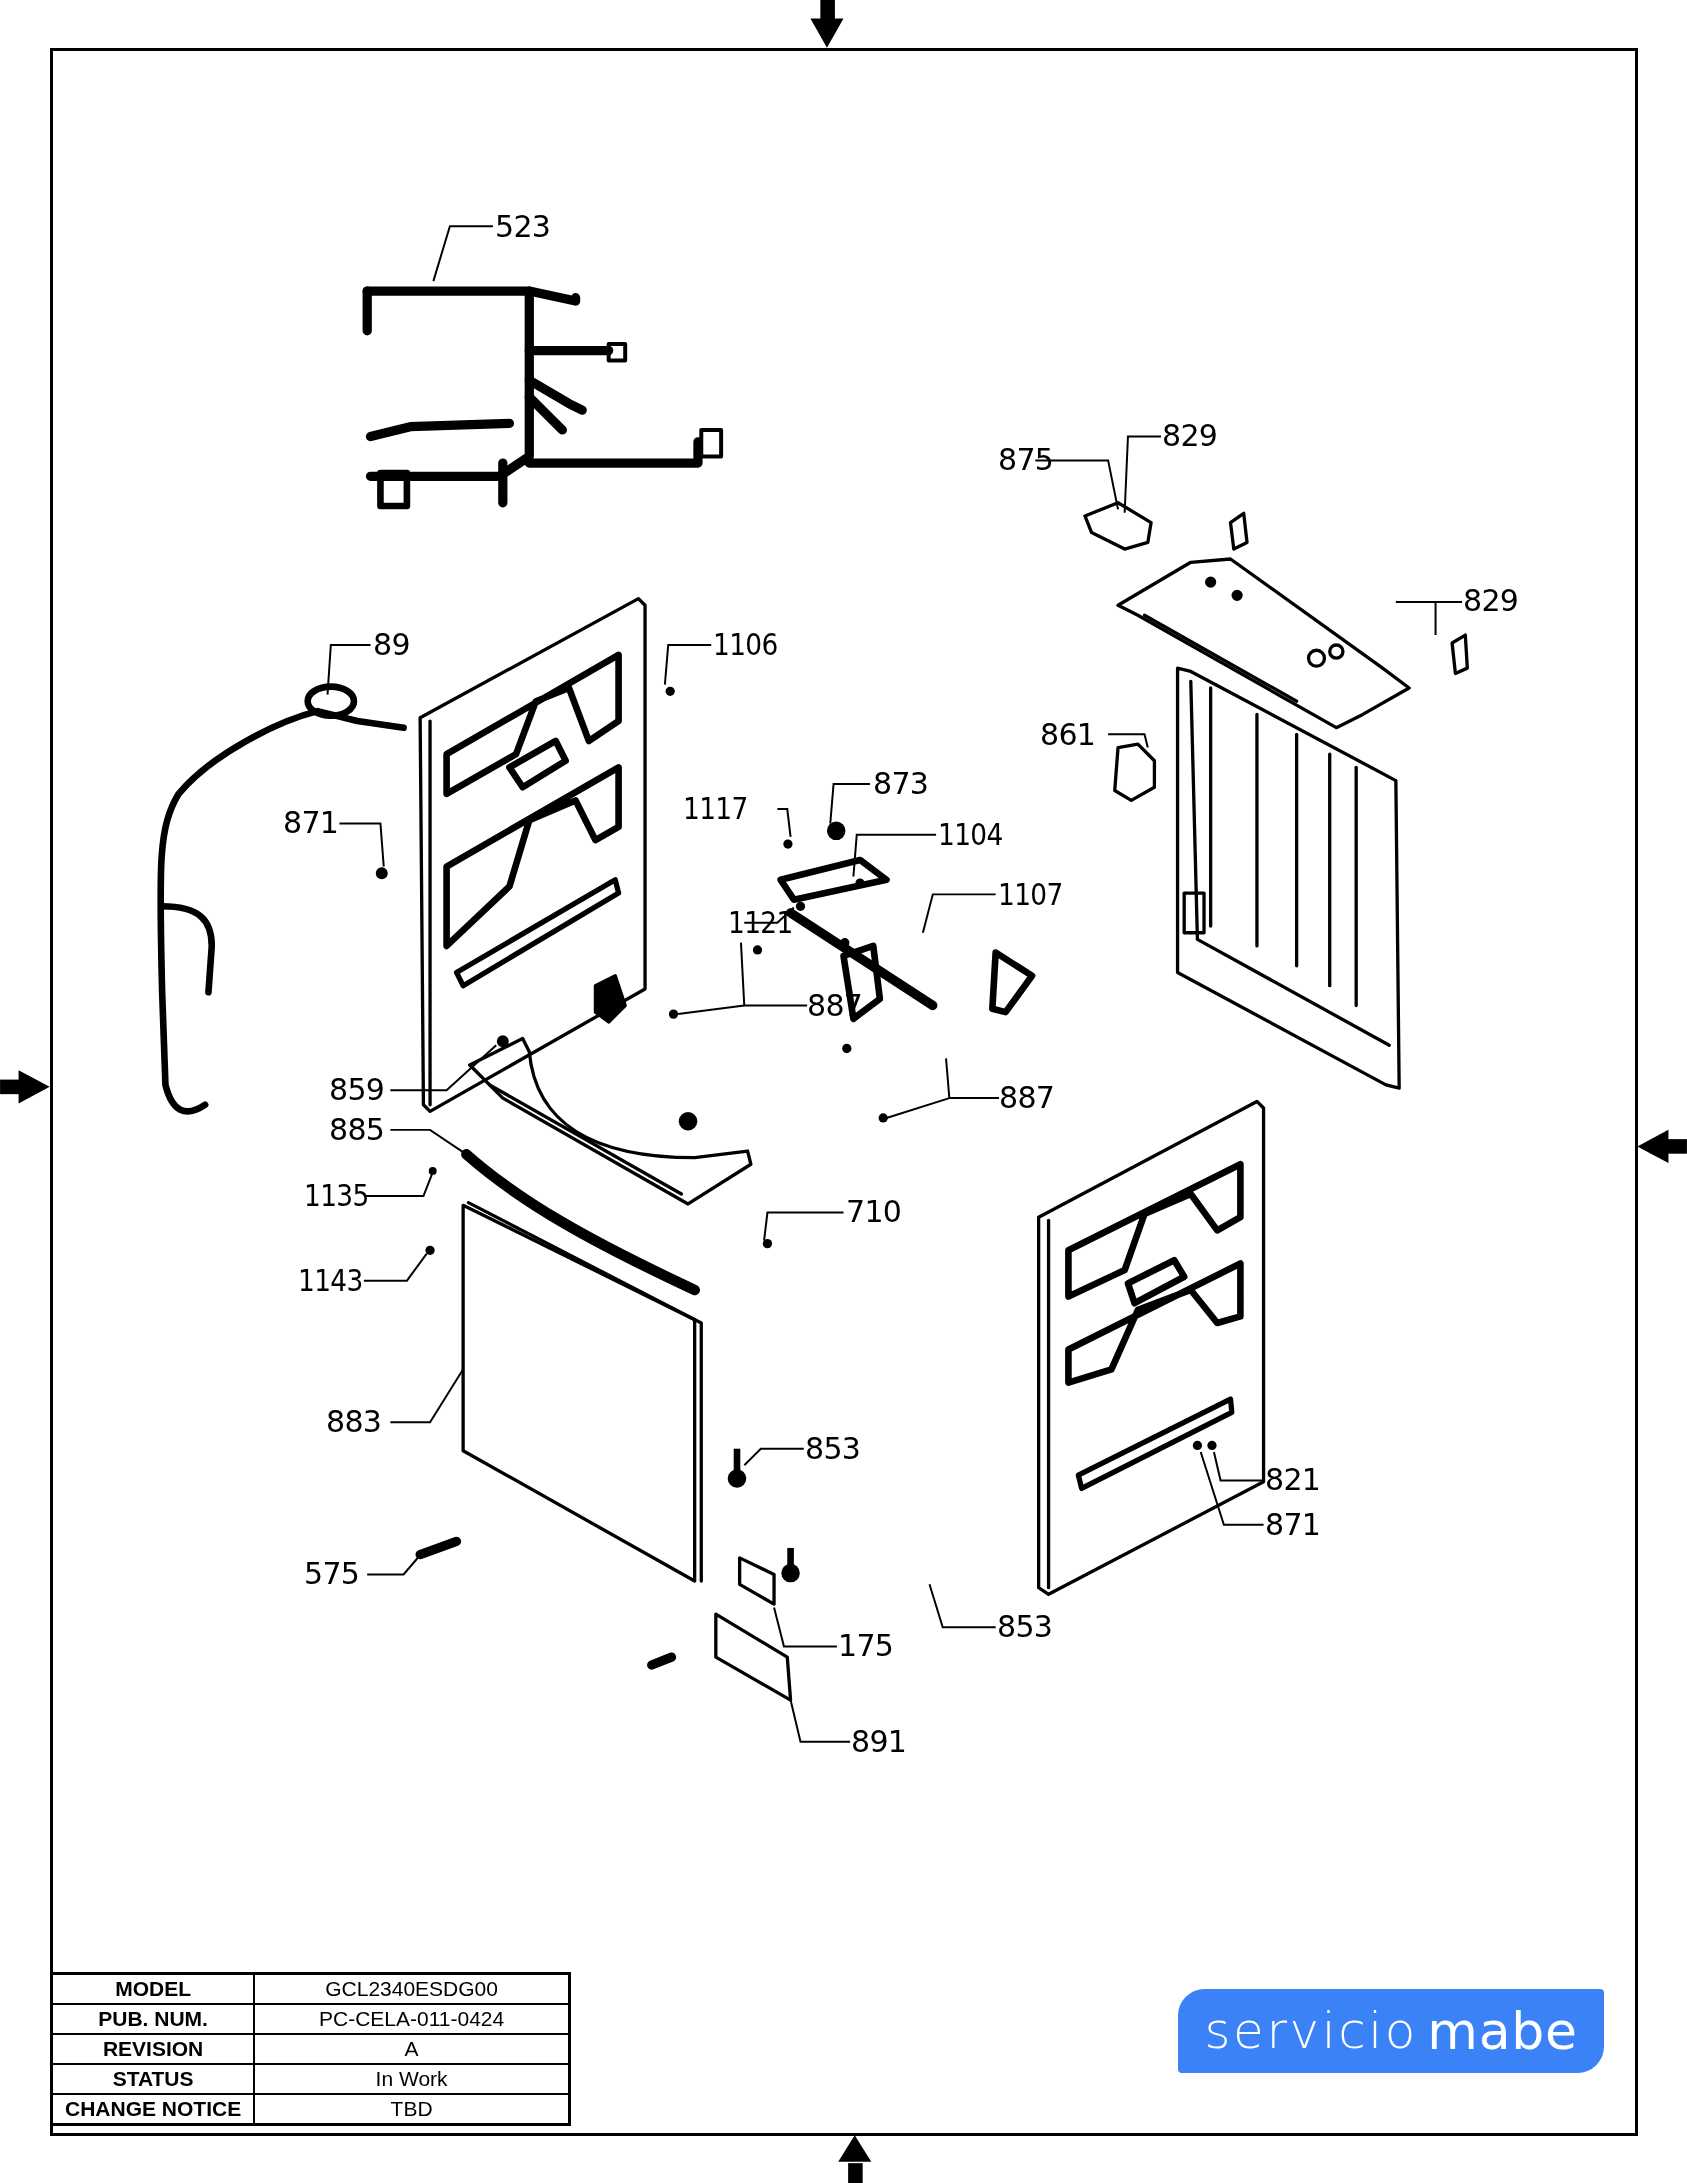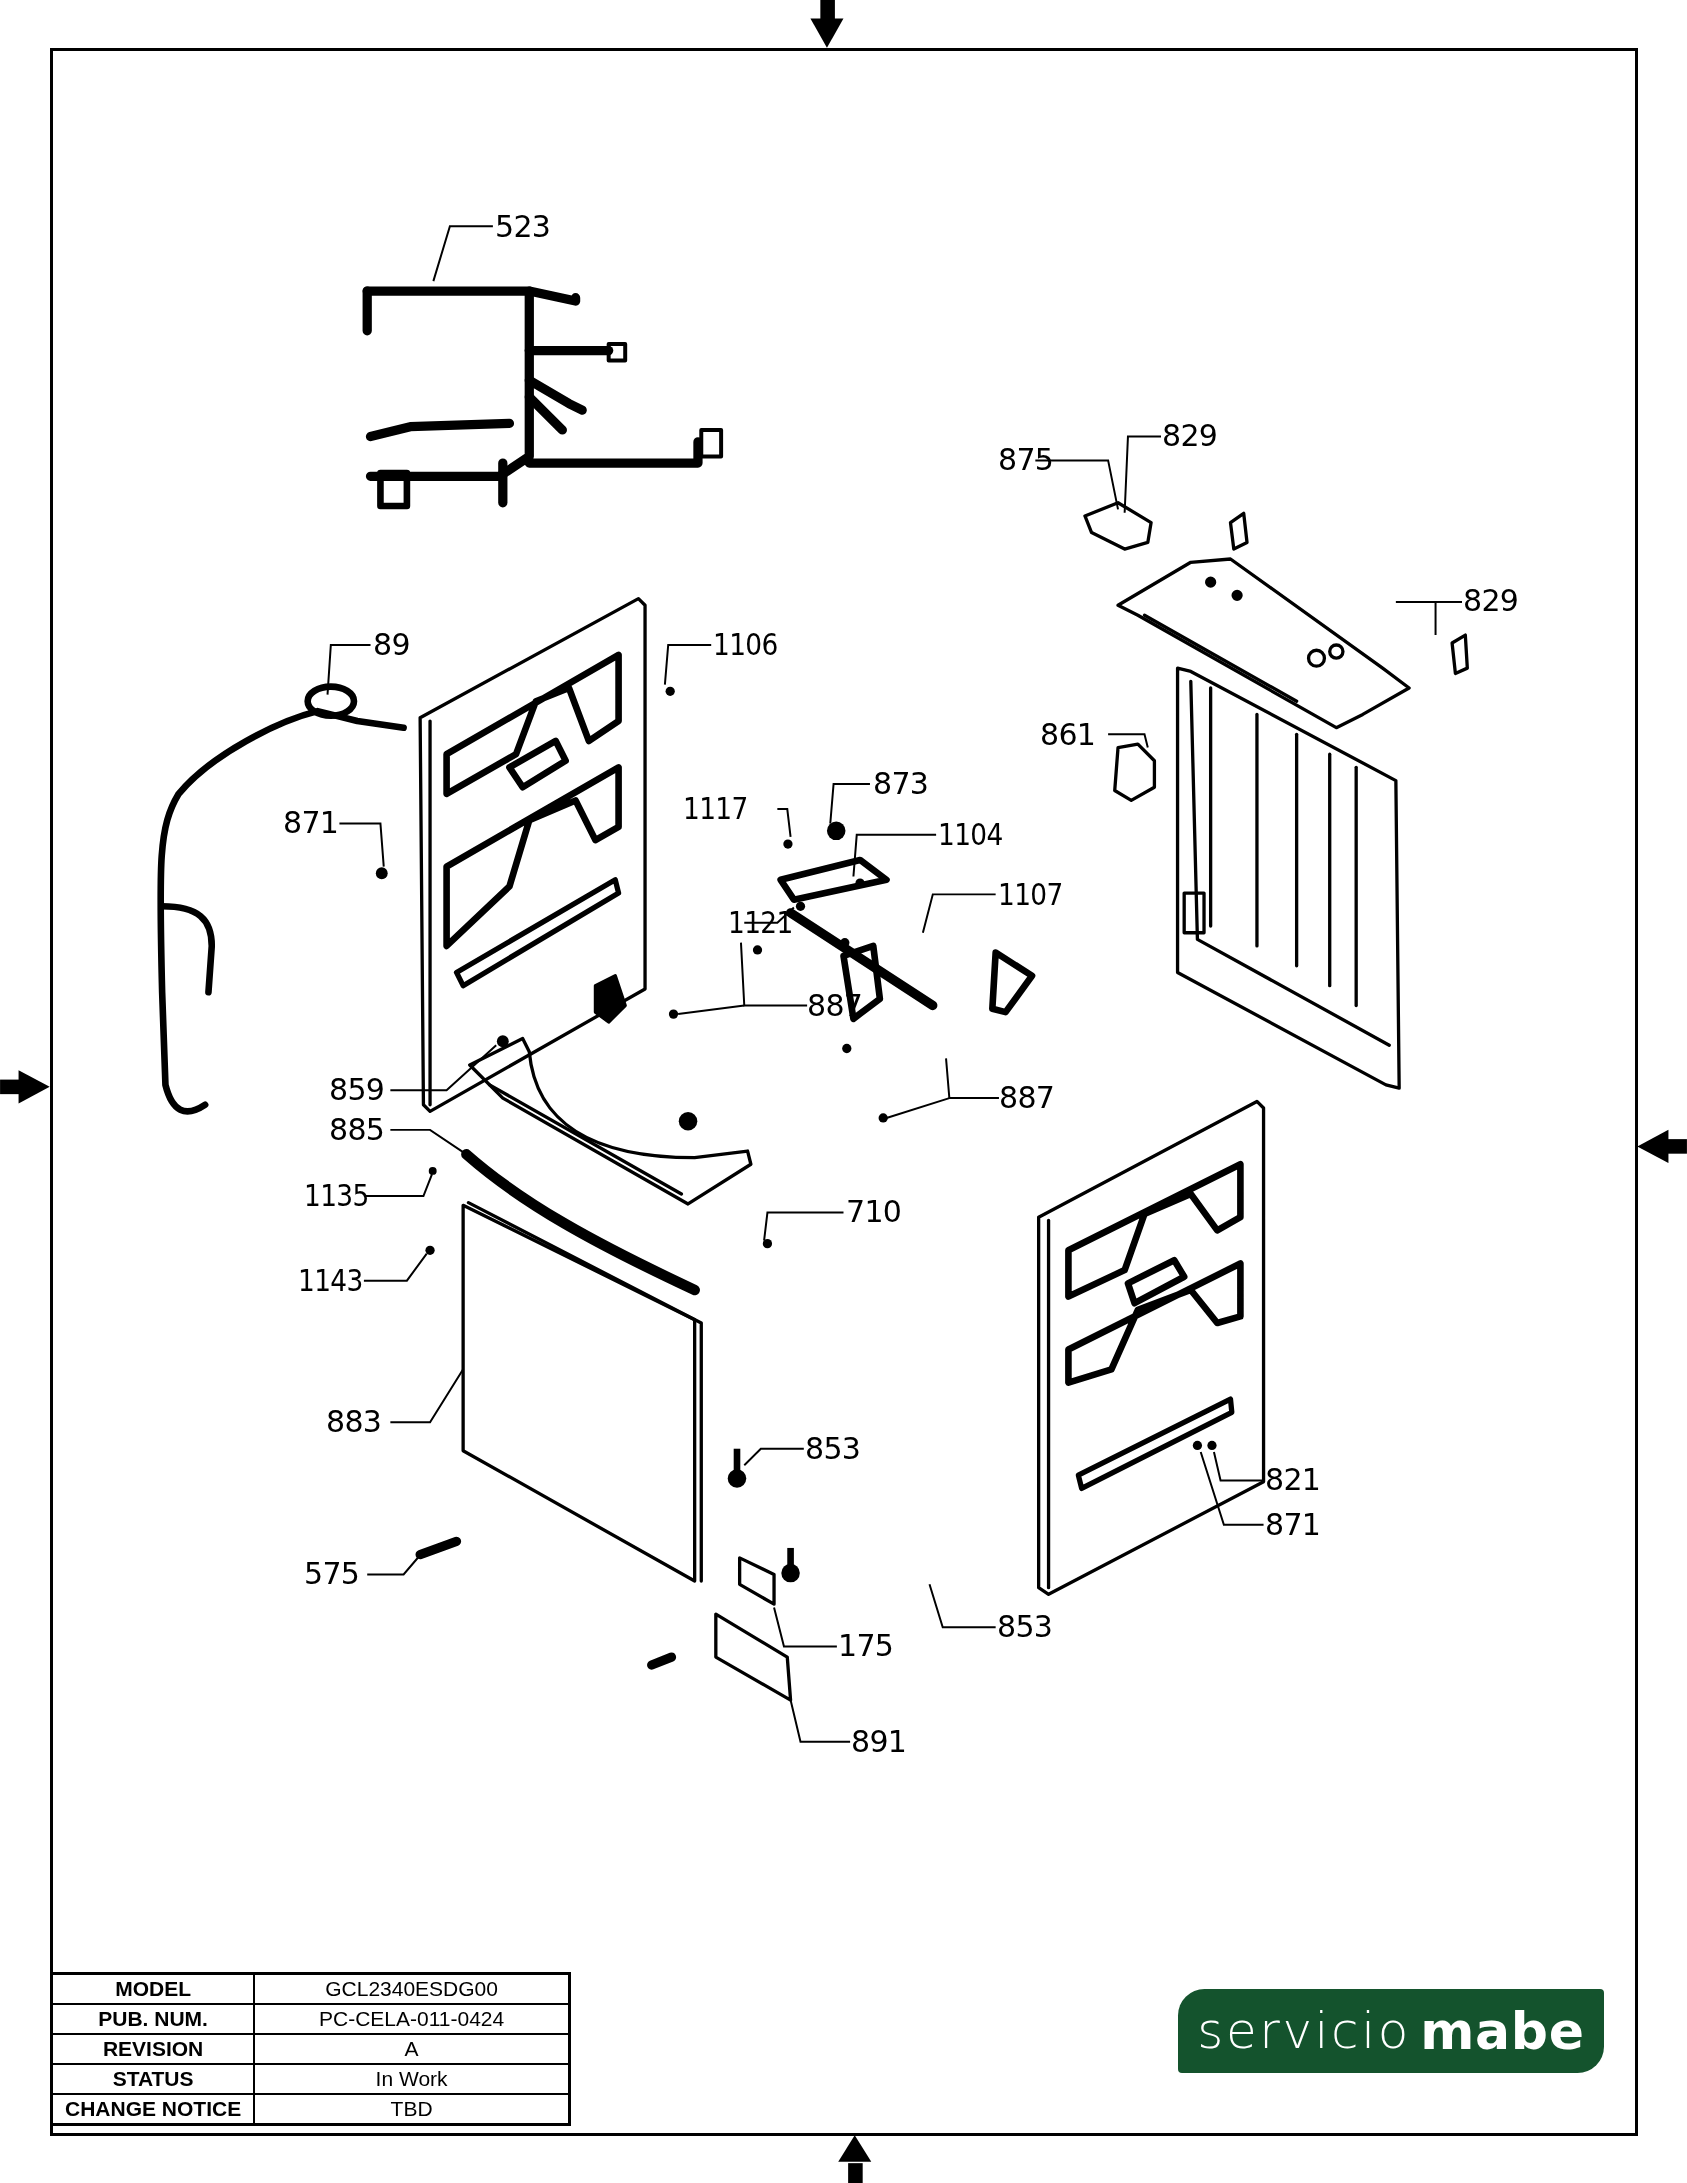--- a/index.html
+++ b/index.html
@@ -5,23 +5,23 @@
   html,body{margin:0;padding:0;background:#fff;}
   body{width:1687px;height:2183px;position:relative;overflow:hidden;font-family:"Liberation Sans",sans-serif;}
   #sheet{position:absolute;left:0;top:0;width:1687px;height:2183px;padding-left:36px;}
   .frame{position:absolute;left:50px;top:48px;width:1588px;height:2088px;border:3.3px solid #000;box-sizing:border-box;}
   svg#drawing{position:absolute;left:0;top:0;}
   .callout{position:absolute;font-family:"DejaVu Sans",sans-serif;font-size:30px;line-height:30px;color:#000;white-space:nowrap;letter-spacing:-0.7px;}
   .callout.narrow{transform:scaleX(0.88);transform-origin:left center;}
   .title-block{position:absolute;left:50px;top:1972px;width:521px;border-collapse:collapse;border:3.3px solid #000;text-align:center;}
   .title-block td{border:2px solid #000;height:28px;padding:0 6.6px;font-size:21px;line-height:28px;}
   .title-block td.k{width:187px;font-weight:bold;}
-  .logo{position:absolute;left:1178px;top:1989px;width:426px;height:84px;background:#14532d;border-radius:26.5px 4px 26.5px 4px;display:flex;align-items:center;justify-content:center;color:#fff;}
+  .logo{position:absolute;left:1178px;top:1989px;width:426px;height:84px;background:#3b82f6;border-radius:26.5px 4px 26.5px 4px;display:flex;align-items:center;justify-content:center;color:#fff;}
   .logo .a{font-family:"DejaVu Sans",sans-serif;font-weight:200;font-size:50px;letter-spacing:2.6px;margin-right:9.3px;}
-  .logo .b{font-family:"DejaVu Sans",sans-serif;font-weight:bold;font-size:52px;letter-spacing:0.7px;}
+  .logo .b{font-family:"DejaVu Sans",sans-serif;font-weight:normal;font-size:52px;letter-spacing:0.7px;}
 </style>
 </head>
 <body>
 
 <div id="sheet">
   <div class="frame"></div>
 
   <svg id="drawing" width="1687" height="2183" viewBox="0 0 2550 3300">
     <g fill="#000" stroke="none">
 

